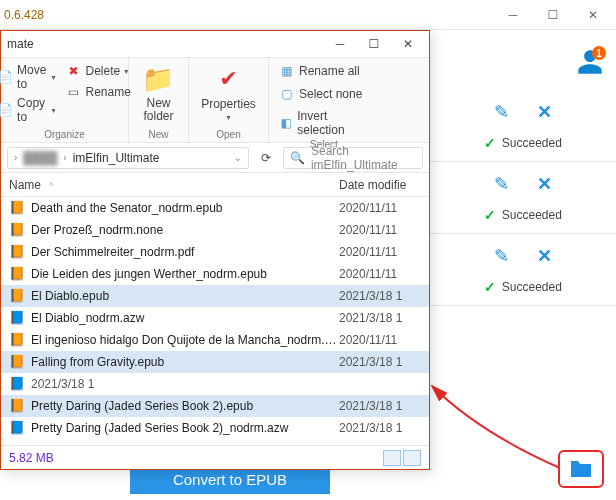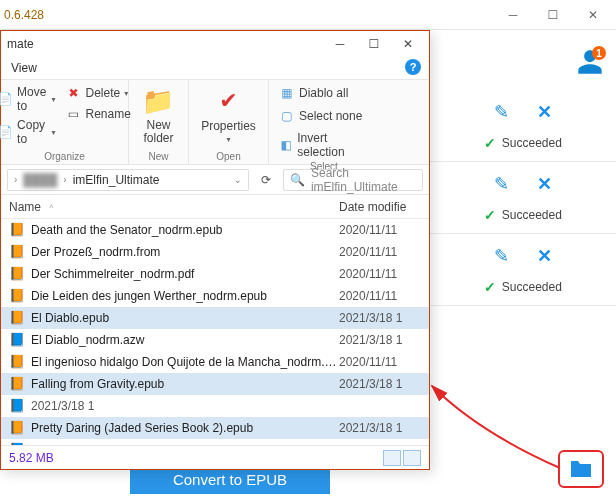--- a/index.html
+++ b/index.html
@@ -131,24 +131,20 @@
 
 <div class="explorer">
   <div class="ex-title">
     <span class="ex-title-left">mate</span>
     <div class="ex-win-ctrls">
       <div class="ex-win-btn">─</div>
       <div class="ex-win-btn">☐</div>
       <div class="ex-win-btn">✕</div>
     </div>
   </div>
-  <div class="ex-tabs">
-    <span class="ex-tab">View</span>
-    <div class="help-badge">?</div>
-  </div>
   <div class="ribbon">
     <div class="ribbon-group" style="width:128px">
       <div class="ribbon-items">
         <div class="ribbon-col">
           <div class="ribbon-item">
               <span class="ricon">📄</span>
               <span>Move to</span>
               <span class="drop-arrow">▾</span>
             </div>
           <div class="ribbon-item">
@@ -184,21 +180,21 @@
         <span class="ricon big" style="color:#d33;font-size:22px">✔</span>
         <span>Properties</span>
           <span class="drop-arrow">▾</span>
       </div>
       <div class="ribbon-label">Open</div>
     </div>
     <div class="ribbon-group" style="width:110px;border-right:none">
       <div class="ribbon-col" style="gap:5px">
         <div class="ribbon-item">
             <span class="ricon" style="color:#5aa0d8">▦</span>
-            <span>Diablo all</span>
+            <span>Rename all</span>
           </div>
         <div class="ribbon-item">
             <span class="ricon" style="color:#5aa0d8">▢</span>
             <span>Select none</span>
           </div>
         <div class="ribbon-item">
             <span class="ricon" style="color:#5aa0d8">◧</span>
             <span>Invert selection</span>
           </div>
       </div>
@@ -231,21 +227,21 @@
   </div>
 
   <div class="files" id="files">
       <div class="file-row">
         <span class="file-icon" style="font-size:13px">📙</span>
         <span class="file-name">Death and the Senator_nodrm.epub</span>
         <span class="file-date">2020/11/11</span>
       </div>
       <div class="file-row">
         <span class="file-icon" style="font-size:13px">📙</span>
-        <span class="file-name">Der Prozeß_nodrm.from</span>
+        <span class="file-name">Der Prozeß_nodrm.none</span>
         <span class="file-date">2020/11/11</span>
       </div>
       <div class="file-row">
         <span class="file-icon" style="font-size:13px">📙</span>
         <span class="file-name">Der Schimmelreiter_nodrm.pdf</span>
         <span class="file-date">2020/11/11</span>
       </div>
       <div class="file-row">
         <span class="file-icon" style="font-size:13px">📙</span>
         <span class="file-name">Die Leiden des jungen Werther_nodrm.epub</span>

